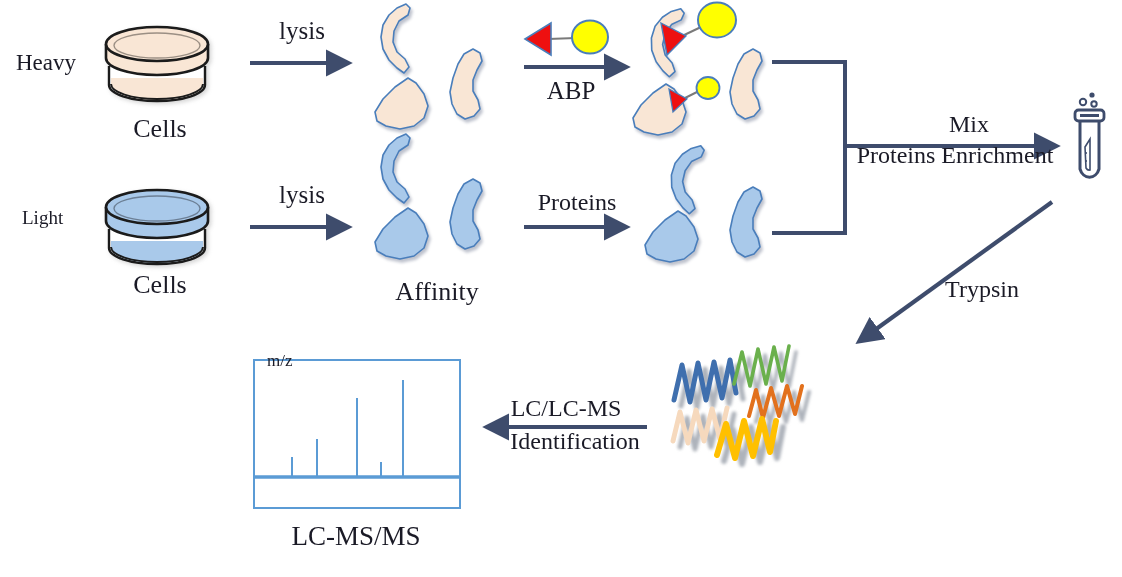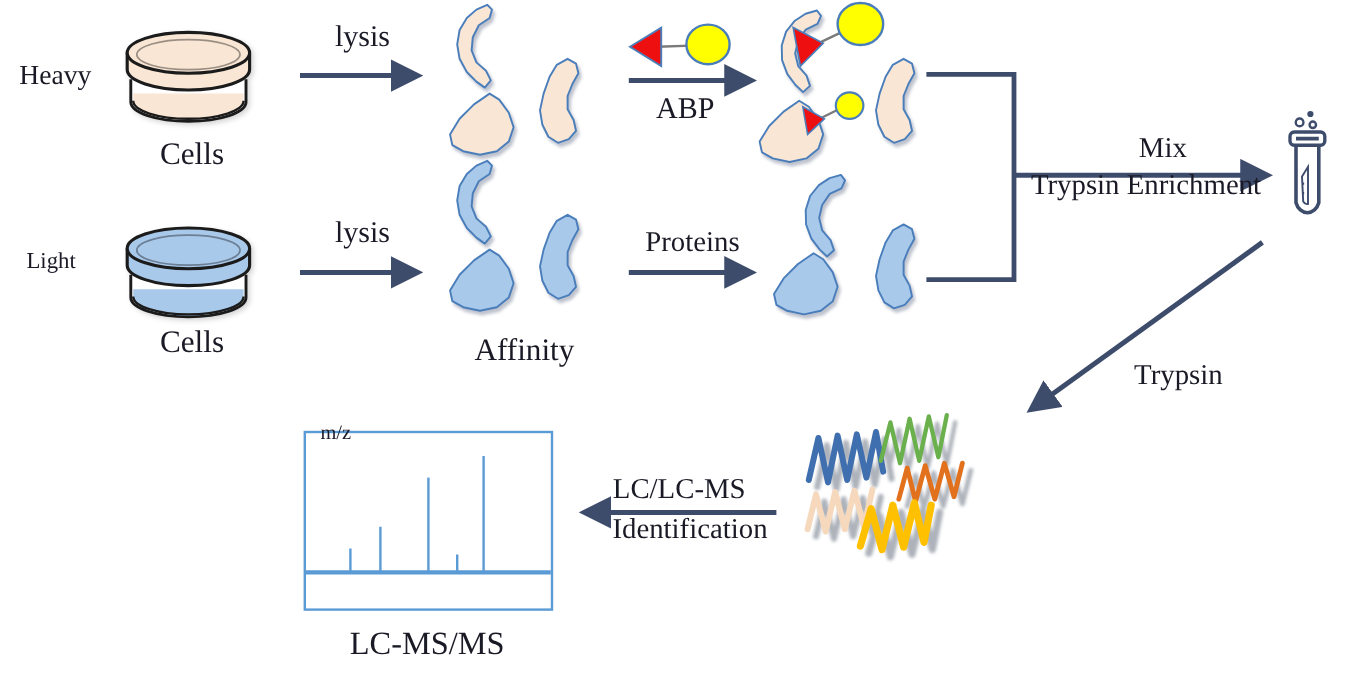--- a/index.html
+++ b/index.html
@@ -144,23 +144,23 @@
 
   <div class="lbl ctr" style="left:302px;top:18px;font-size:25px;">lysis</div>
   <div class="lbl ctr" style="left:302px;top:182px;font-size:25px;">lysis</div>
 
   <div class="lbl ctr" style="left:437px;top:278px;font-size:26px;">Affinity</div>
 
   <div class="lbl ctr" style="left:571px;top:78px;font-size:25px;">ABP</div>
   <div class="lbl ctr" style="left:577px;top:190px;font-size:24px;">Proteins</div>
 
   <div class="lbl ctr" style="left:953px;top:112px;font-size:24px;margin-left:16px;">Mix</div>
-  <div class="lbl ctr" style="left:955px;top:143px;font-size:24px;">Trypsin Enrichment</div>
+  <div class="lbl ctr" style="left:955px;top:143px;font-size:24px;">Proteins Enrichment</div>
 
-  <div class="lbl ctr" style="left:982px;top:277px;font-size:24px;margin-top:24px;">Trypsin</div>
+  <div class="lbl ctr" style="left:982px;top:277px;font-size:24px;">Trypsin</div>
 
   <div class="lbl ctr" style="left:575px;top:429px;font-size:24px;">Identification</div>
   <div class="lbl ctr" style="left:566px;top:396px;font-size:24px;">LC/LC-MS</div>
 
   <div class="lbl" style="left:267px;top:352px;font-size:17px;">m/z</div>
   <div class="lbl ctr" style="left:356px;top:522px;font-size:27px;">LC-MS/MS</div>
 
 </div>
 
 </body></html>

